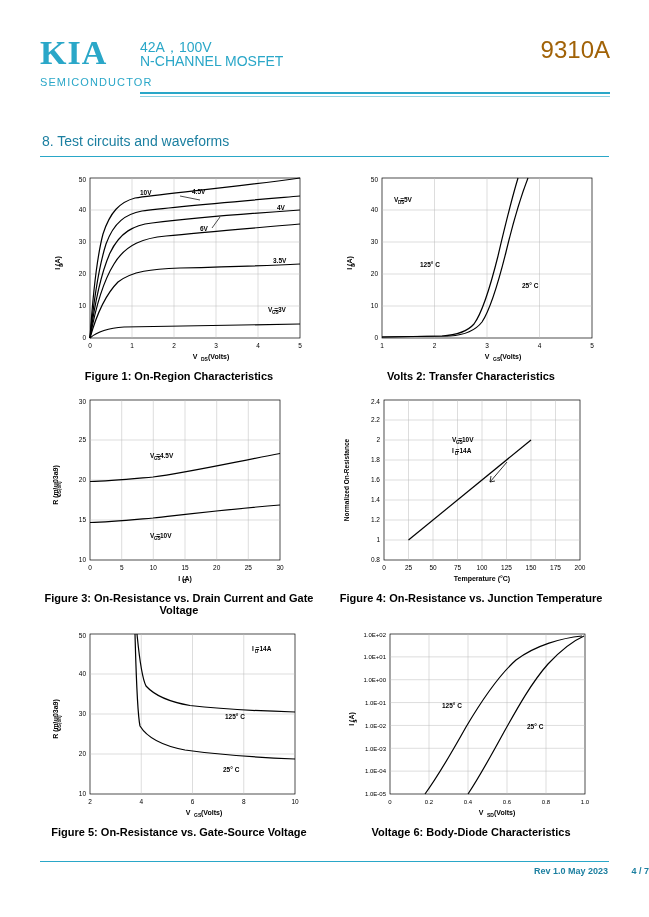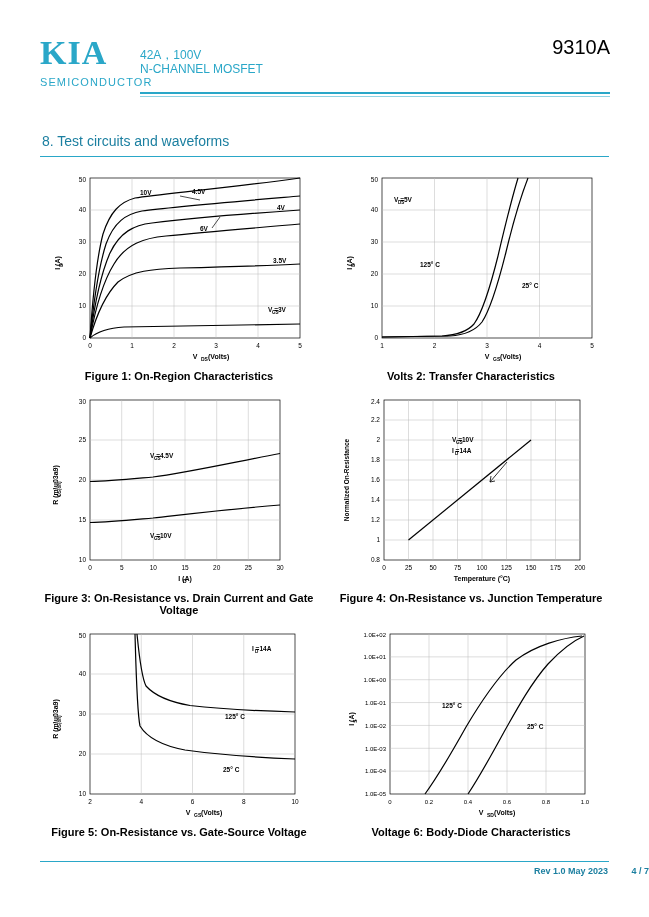--- a/index.html
+++ b/index.html
@@ -16,22 +16,22 @@
   .header{position:absolute;left:40px;top:36px;width:570px;height:62px;}
   .logo{position:absolute;left:0;top:0;}
   .logo-kia{
     font-family:"Liberation Serif", serif;
     font-weight:bold;font-size:34px;color:#2aa7c8;letter-spacing:1px;
     line-height:34px;
   }
   .logo-sub{
     font-size:11px;color:#2aa7c8;letter-spacing:1.1px;margin-top:6px;
   }
-  .hdr-mid{position:absolute;left:100px;top:12px;color:#2aa7c8;font-size:12px;line-height:14px;}
-  .hdr-right{position:absolute;right:0;top:0;color:#000000;font-size:20px;font-weight:normal;}
+  .hdr-mid{position:absolute;left:100px;top:4px;color:#2aa7c8;font-size:14px;line-height:14px;}
+  .hdr-right{position:absolute;right:0;top:0;color:#a16207;font-size:24px;font-weight:normal;}
   .hdr-rule{position:absolute;left:100px;top:56px;width:470px;height:0;border-top:2px solid #2aa7c8;}
   .hdr-rule2{position:absolute;left:100px;top:60px;width:470px;height:0;border-top:1px solid #8fd3e4;}
 
   
   .section-title{
     position:absolute;left:42px;top:133px;color:#1b7fa0;font-size:14px;
   }
   .section-rule{position:absolute;left:40px;top:156px;width:569px;height:0;border-top:1px solid #2aa7c8;}
 
   

